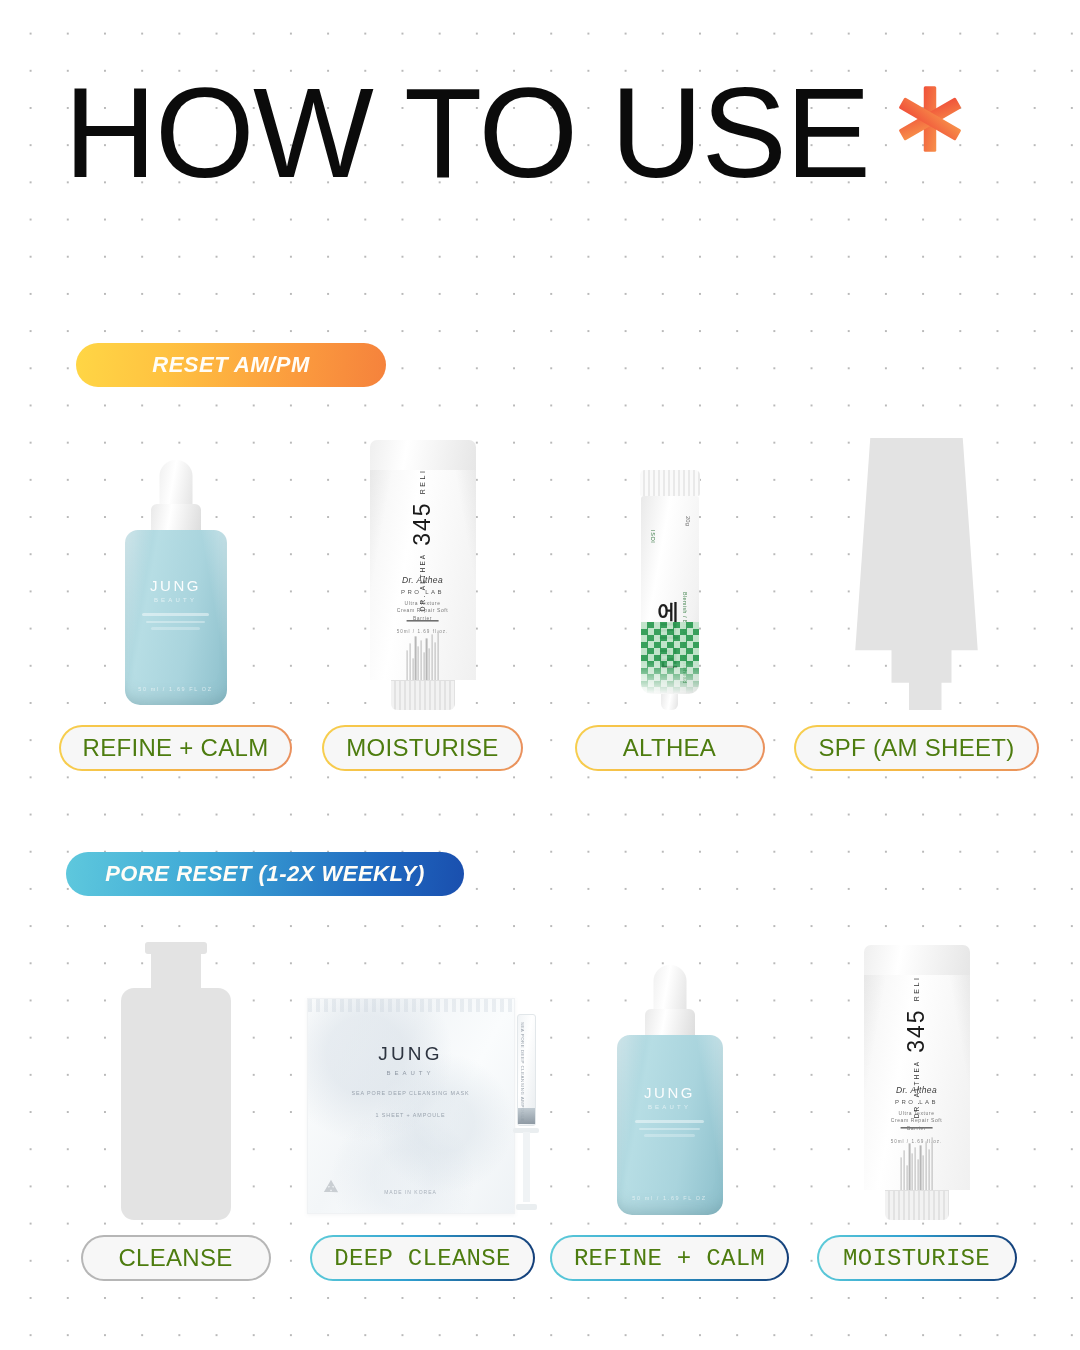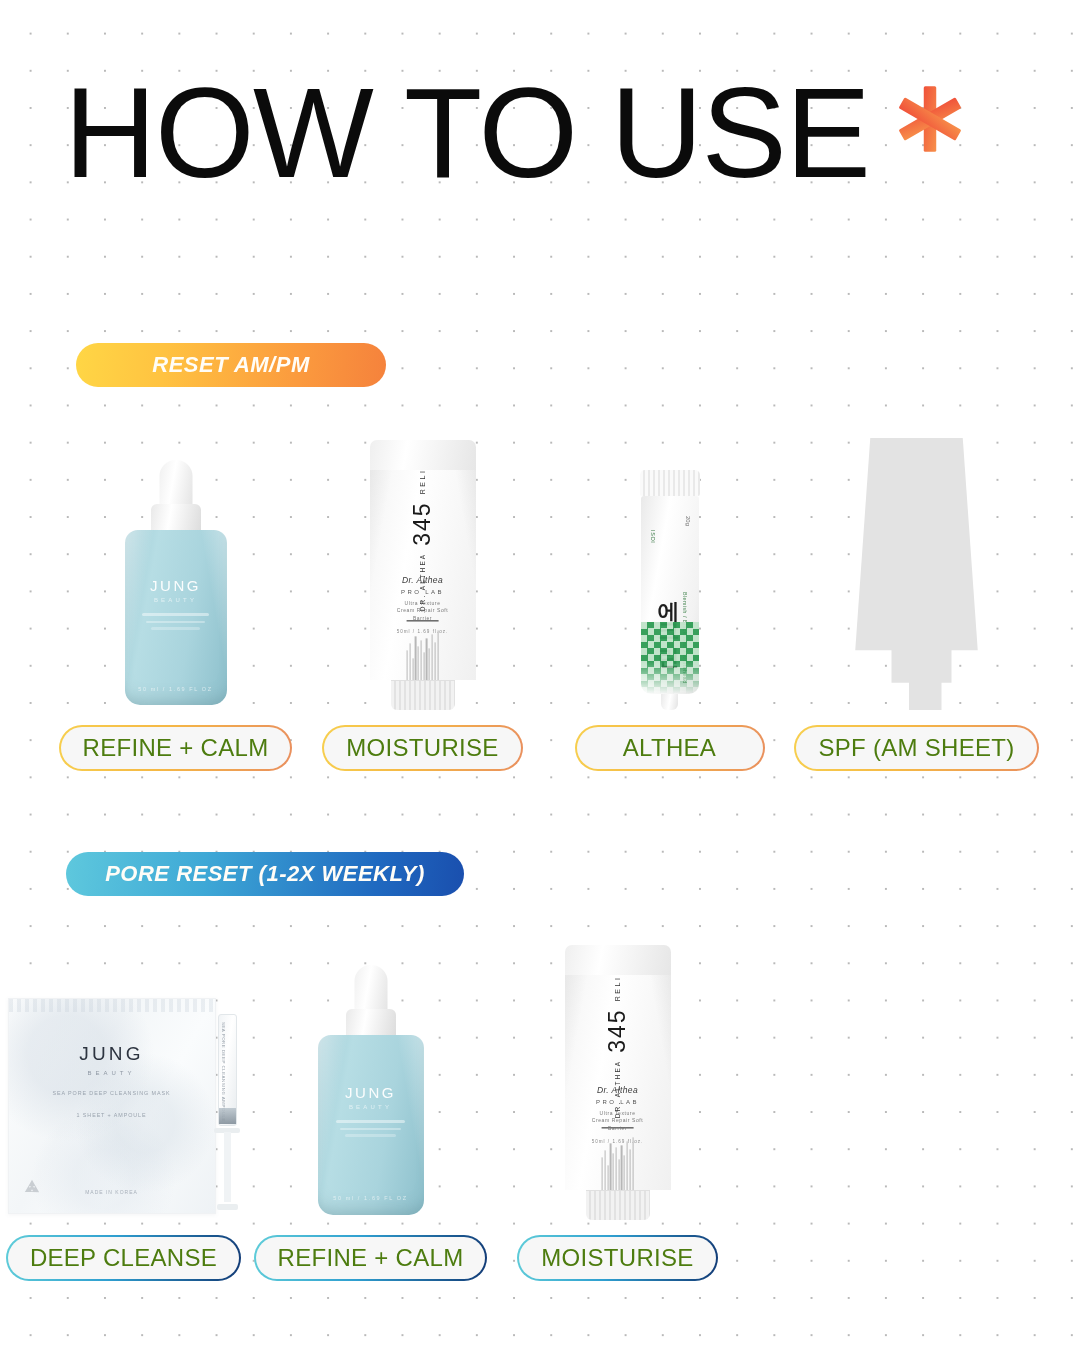--- a/index.html
+++ b/index.html
@@ -120,21 +120,21 @@
     display: flex;
     align-items: center;
     justify-content: center;
     font-size: 24px;
     letter-spacing: 0.3px;
     color: #4d7c0f;
     white-space: nowrap;
     padding: 0 22px;
   }
   .pill-warm  { background: linear-gradient(100deg, #f7cf4e 0%, #f5b845 45%, #e98f5e 100%); }
-  .pill-cool  { background: linear-gradient(100deg, #5fcdd9 0%, #2f9fd0 45%, #123a75 100%); }
+  .pill-cool  { background: linear-gradient(100deg, #5fcdd9 0%, #2f9fd0 45%, #123a75 100%); font-family: Liberation Mono, monospace; }
   .pill-gray  { background: #b6b6b6; }
 
   .w-210 { min-width: 210px; }
   .w-225 { min-width: 225px; }
   .w-200 { min-width: 200px; }
 
   
 
   
   .serum { position: relative; }
@@ -528,20 +528,32 @@
     </div>
   </div>
 </div>
 
 <div class="badge badge-pore">
   <span>PORE RESET (1-2X WEEKLY)</span>
 </div>
 
 <div class="row row-weekly">
 
+  <div class="cell cell-0">
+    <div class="shot">
+      <div class="ghost-bottle">
+        <div class="neck"></div>
+        <div class="shoulder"></div>
+        <div class="main"></div>
+      </div>
+    </div>
+    <div class="pill pill-gray">
+      <div class="pill-inner">CLEANSE</div>
+    </div>
+  </div>
 
   <div class="cell">
     <div class="shot">
       <div class="sachet">
         <div class="pouch">
           <div class="serr"></div>
           <div class="ptext">
             <div class="pbrand">JUNG</div>
             <div class="psub">BEAUTY</div>
             <div class="pprod">SEA PORE DEEP CLEANSING MASK</div>

